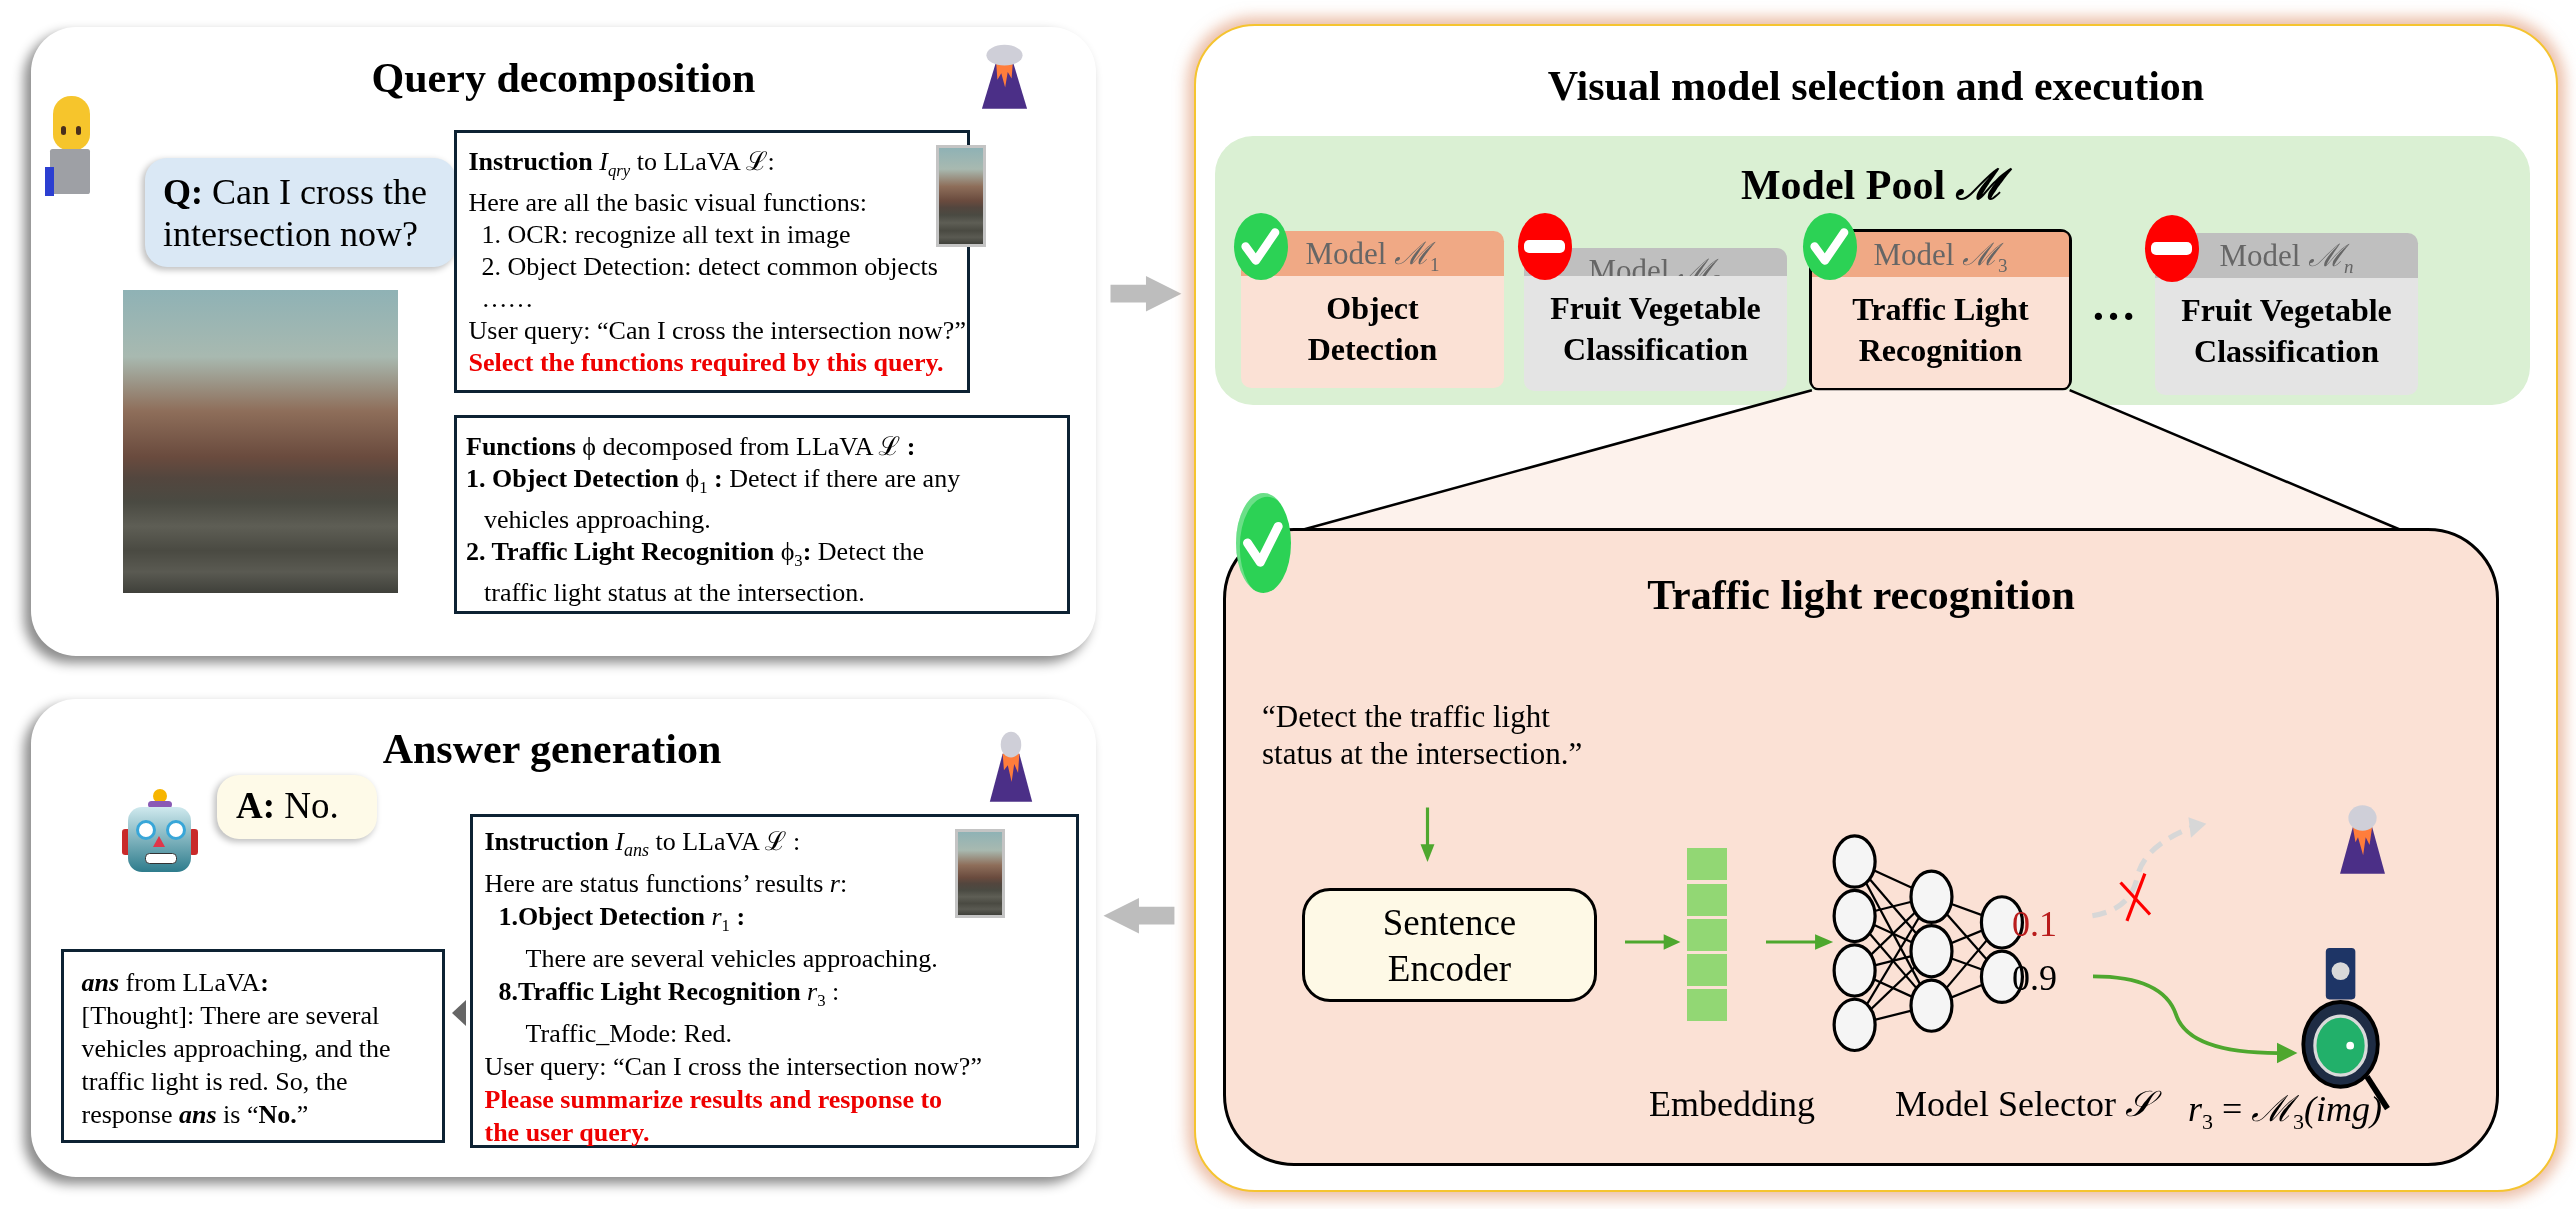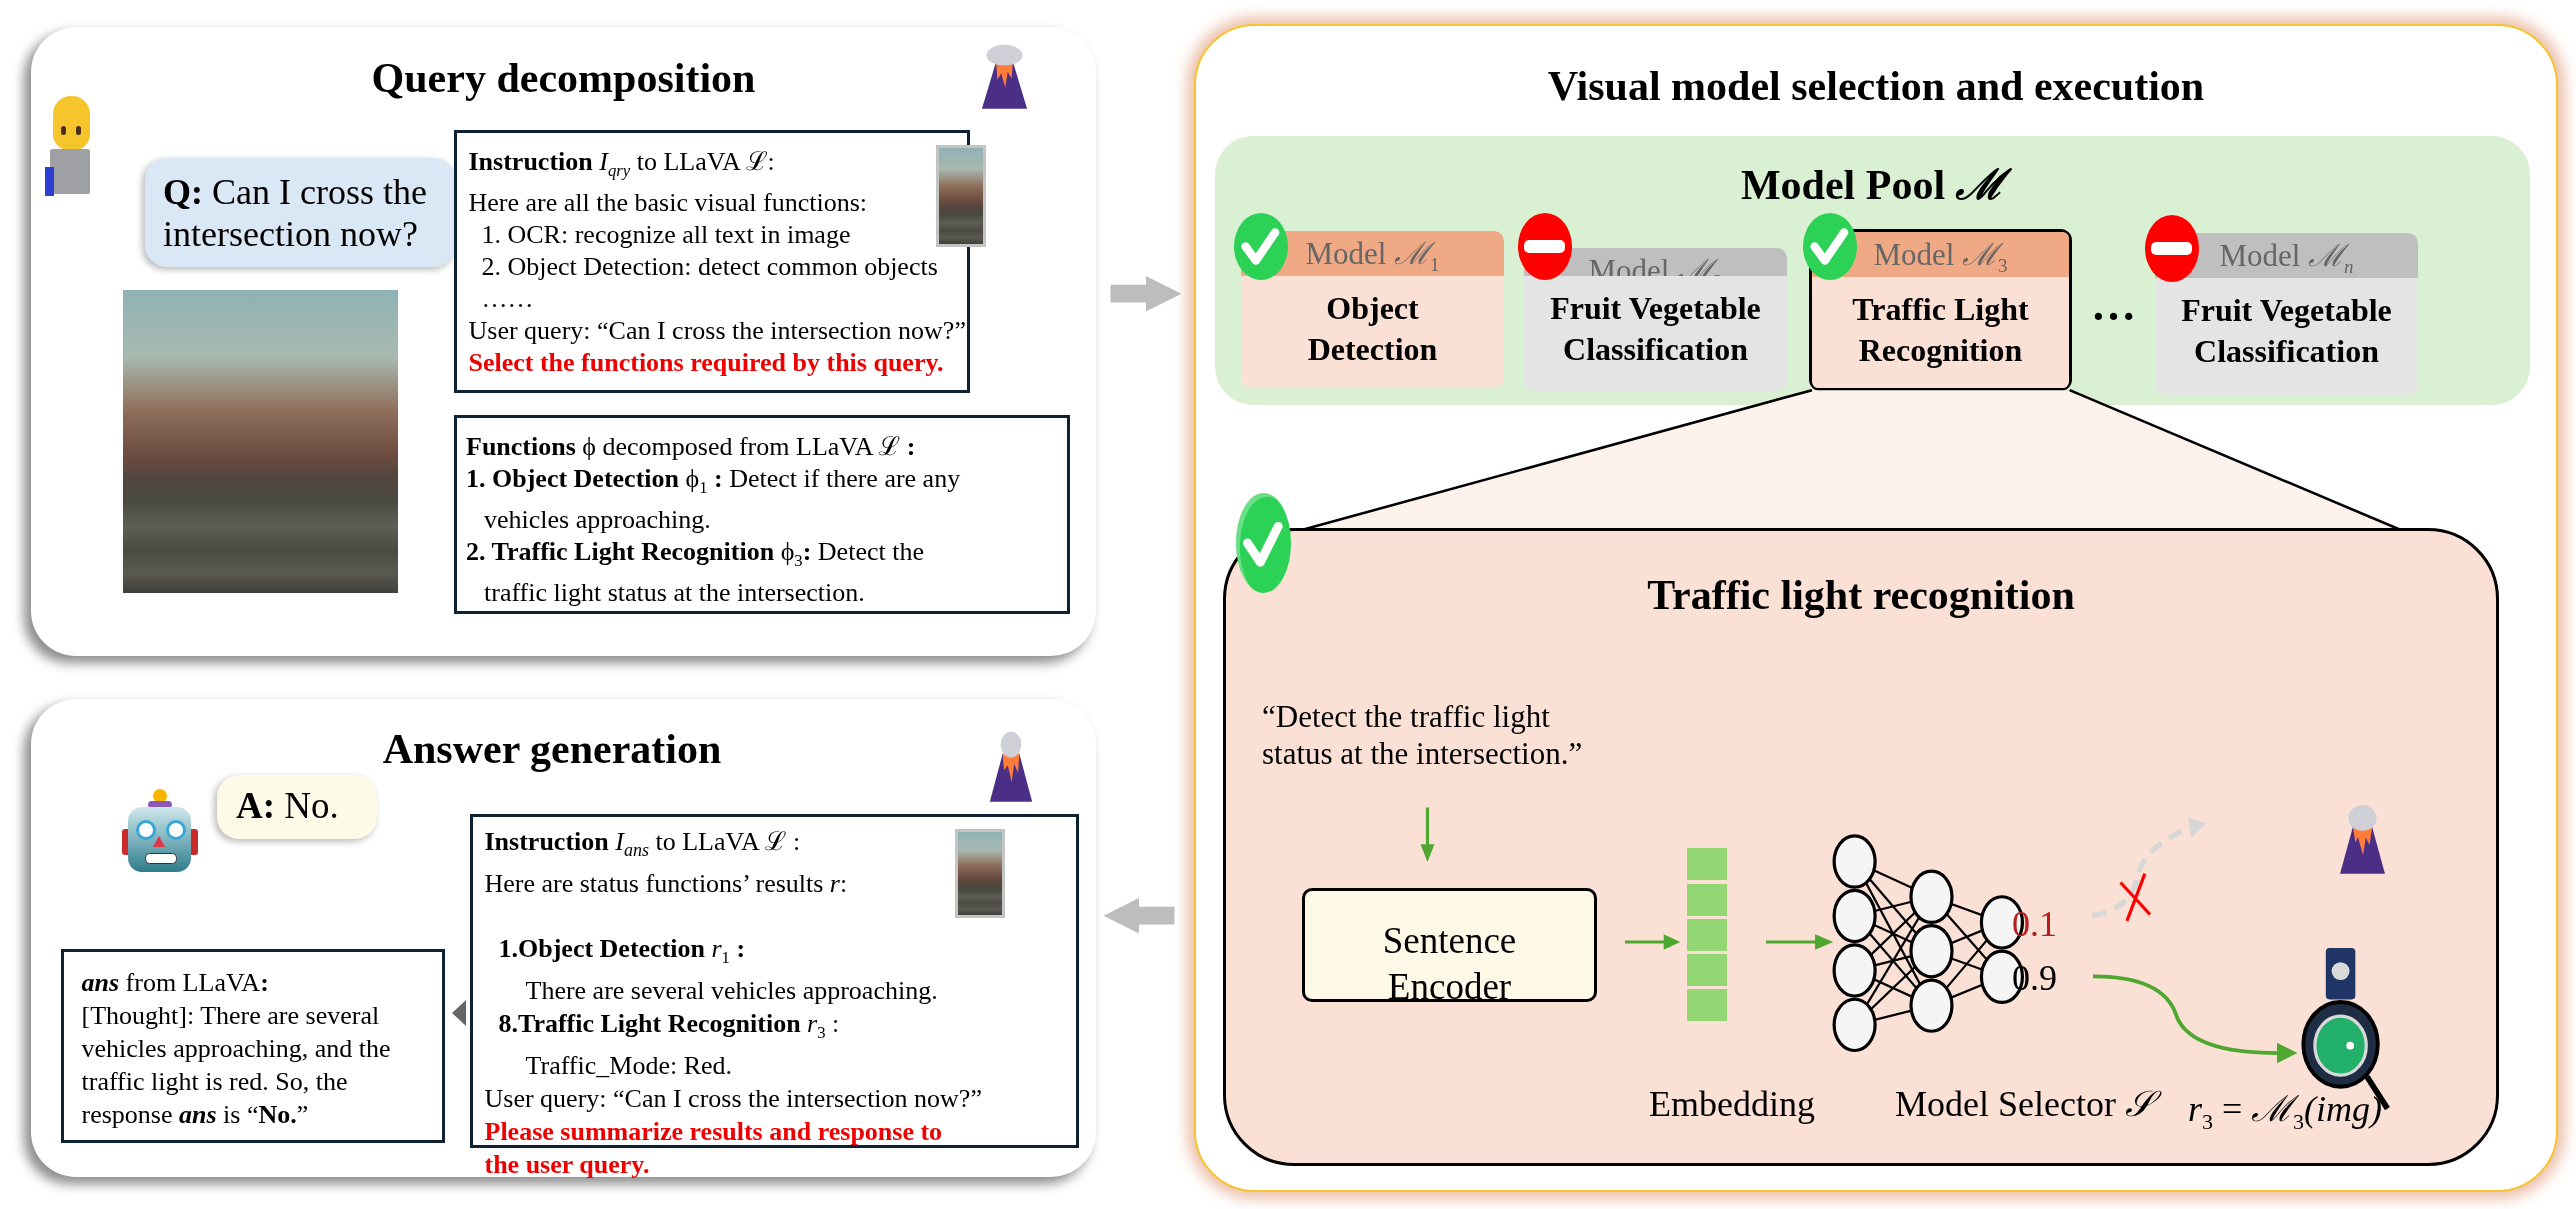--- a/index.html
+++ b/index.html
@@ -120,21 +120,21 @@
     </div>
   </div>
 
   <div class="abs" style="left:421px; top:301px; width:0; height:0; border-top:13px solid transparent; border-bottom:13px solid transparent; border-right:14px solid #666;"></div>
 
   <div class="box" style="left:439px; top:115px; width:609px; height:334px;">
     <div class="photo thumb" style="left:482px; top:11.5px; width:44px; height:83px;"></div>
     <div class="txt" style="position:absolute; left:11.5px; top:7.7px; line-height:33px;">
       <div><span class="bold">Instruction</span> <span class="it">I</span><sub class="it" style="font-size:18px;">ans</sub><span> to LLaVA ℒ :</span></div>
       <div><span>Here are status functions’ results </span><span class="it">r</span><span>:</span></div>
-      <div style="padding-left:14px;margin-top:32px;"><span class="bold">1.Object Detection </span><span class="it">r</span><sub style="font-size:16.7px;">1</sub><span class="bold"> :</span></div>
+      <div style="padding-left:14px;"><span class="bold">1.Object Detection </span><span class="it">r</span><sub style="font-size:16.7px;">1</sub><span class="bold"> :</span></div>
       <div style="padding-left:41px;">There are several vehicles approaching.</div>
       <div style="padding-left:14px;"><span class="bold">8.Traffic Light Recognition </span><span class="it">r</span><sub style="font-size:16.7px;">3</sub><span> :</span></div>
       <div style="padding-left:41px;">Traffic_Mode: Red.</div>
       <div>User query: “Can I cross the intersection now?”</div>
       <div class="red">Please summarize results and response to</div>
       <div class="red">the user query.</div>
     </div>
   </div>
 </div>
 
@@ -213,21 +213,21 @@
     <div class="abs" style="left:36px; top:167px; font-size:31px; line-height:37px; white-space:nowrap;">
       <div>“Detect the traffic light</div>
       <div>status at the intersection.”</div>
     </div>
 
     <svg class="abs" style="left:192px; top:276px;" width="19" height="58" viewBox="0 0 30 90">
       <line x1="15" y1="0" x2="15" y2="60" stroke="#4ea72e" stroke-width="5"></line>
       <polygon points="4,58 26,58 15,86" fill="#4ea72e"></polygon>
     </svg>
 
-    <div class="abs" style="left:76px; top:357px; width:295px; height:114px; background:#fef9e6; border:3.2px solid #000; border-radius:10px; box-sizing:border-box; text-align:center; font-size:37px; line-height:46px; padding-top:27px;">
+    <div class="abs" style="left:76px; top:357px; width:295px; height:114px; background:#fef9e6; border:3.2px solid #000; border-radius:28px; box-sizing:border-box; text-align:center; font-size:37px; line-height:46px; padding-top:9px;">
       <div>Sentence</div>
       <div>Encoder</div>
     </div>
 
     <svg class="abs" style="left:399px; top:398px;" width="58" height="26" viewBox="0 0 90 40">
       <line x1="0" y1="20" x2="62" y2="20" stroke="#4ea72e" stroke-width="5"></line>
         <polygon points="60,8 86,20 60,32" fill="#4ea72e"></polygon>
     </svg>
     <svg class="abs" style="left:540px; top:398px;" width="71" height="26" viewBox="0 0 110 40">
       <line x1="0" y1="20" x2="78" y2="20" stroke="#4ea72e" stroke-width="5"></line>

